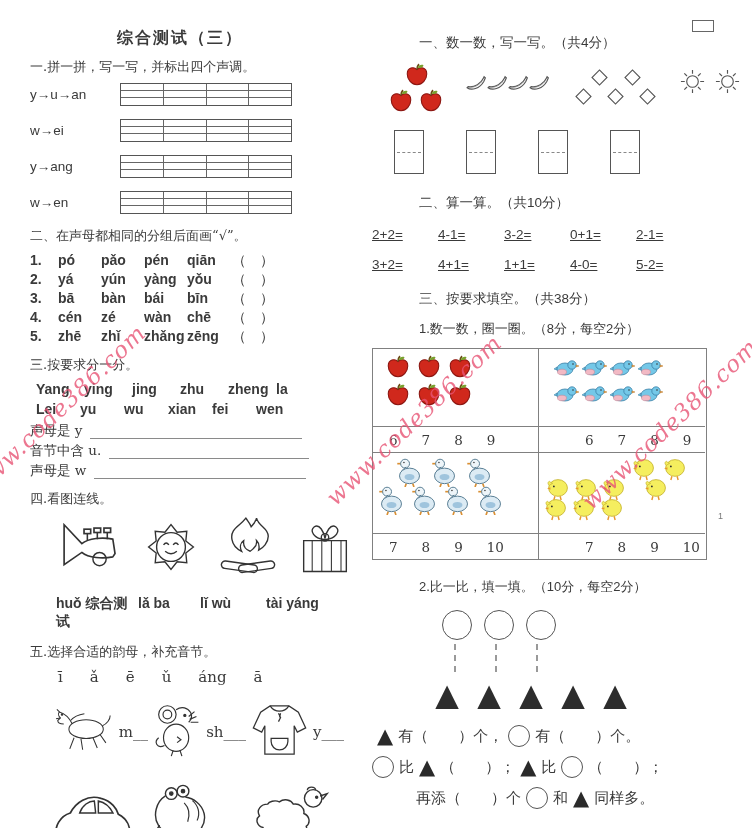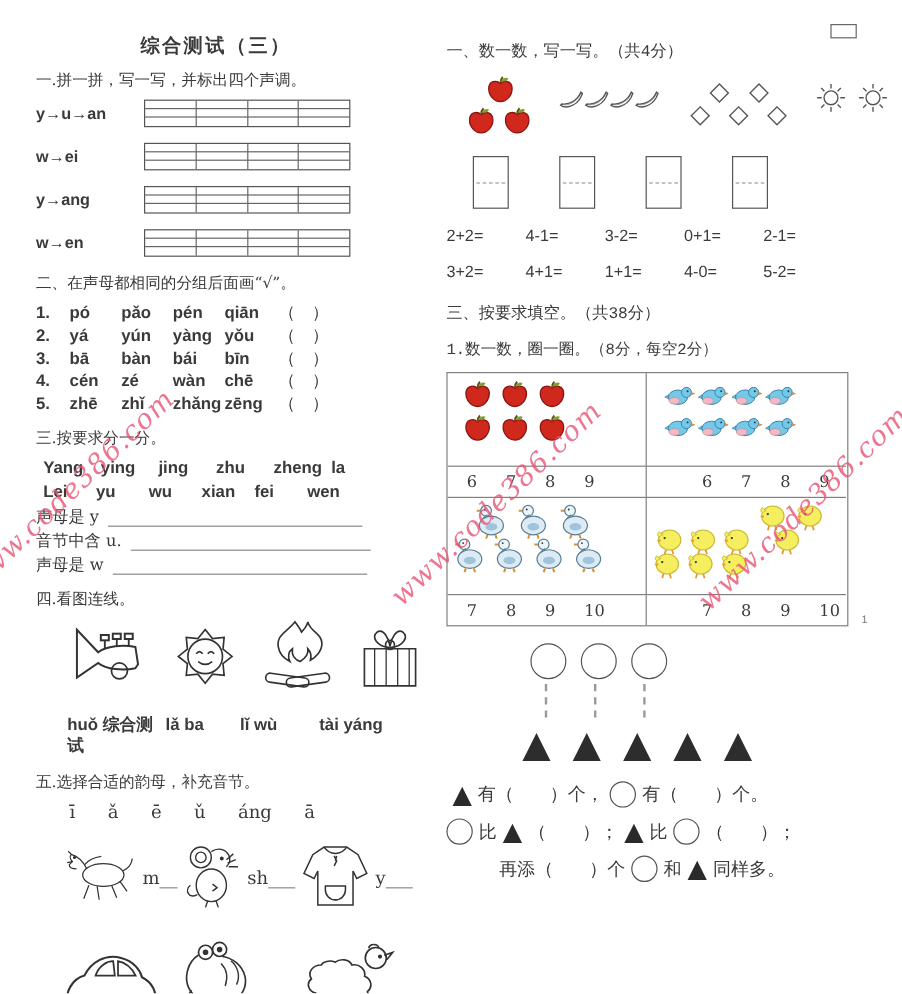--- a/index.html
+++ b/index.html
@@ -6,21 +6,21 @@
   .page{position:relative;width:752px;height:828px;background:#fff;overflow:hidden;
         font-family:"Liberation Sans",sans-serif;color:#3a3a3a;}
   
   .left-col{position:absolute;left:30px;top:28px;width:334px;}
   .right-col{position:absolute;left:372px;top:18px;width:376px;}
   
   .l-title{font-size:16px;font-weight:bold;text-align:center;width:300px;letter-spacing:2px;
            font-family:"DejaVu Serif",serif;}
   .l-head{font-size:13px;margin-top:9px;margin-bottom:7px;font-family:"DejaVu Serif",serif;}
   .pin-row{display:flex;align-items:center;margin-bottom:13px;}
-  .pin-label{width:90px;font-size:13.5px;font-weight:700;}
+  .pin-label{width:90px;font-size:13.5px;font-weight:400;}
   .pgrid{width:170px;height:21px;border:1px solid #555;
     background-image:linear-gradient(#666,#666),linear-gradient(#666,#666),
       linear-gradient(#666,#666),linear-gradient(#666,#666),linear-gradient(#666,#666);
     background-repeat:no-repeat;
     background-size:100% 1px,100% 1px,1px 100%,1px 100%,1px 100%;
     background-position:0 6px,0 13px,25% 0,50% 0,75% 0;}
   .syl-row{display:flex;align-items:baseline;height:19px;font-size:14px;font-weight:600;}
   .syl-num{width:28px;font-weight:600;}
   .syl-list span{display:inline-block;width:43px;}
   .syl-ans{margin-left:2px;font-weight:400;}
@@ -37,35 +37,35 @@
   .lab-row span:nth-child(1){width:82px;}
   .lab-row span:nth-child(2){width:62px;}
   .lab-row span:nth-child(3){width:66px;}
   .vow-row{display:flex;gap:27px;padding-left:28px;margin-top:6px;font-size:15px;
            font-family:"DejaVu Serif",serif;}
   .imgs-row{display:flex;padding-left:20px;margin-top:8px;}
   .img-item{width:98px;display:flex;flex-direction:row;align-items:center;}
   .img-item .cap{margin-top:4px;font-size:15px;font-family:"DejaVu Serif",serif;}
   
   .corner-box{position:absolute;left:320px;top:2px;width:20px;height:10px;border:1px solid #666;}
-  .r-head{font-size:13.5px;font-family:Liberation Mono, monospace;}
+  .r-head{font-size:13.5px;font-family:Liberation Sans, sans-serif;margin-left:47px;}
   .h-s1{margin-top:16px;}
   .obj-band{display:flex;align-items:flex-start;gap:20px;padding-left:16px;margin-top:10px;height:56px;}
   .objrow{display:flex;gap:4px;}
   .apl-ctr{padding-left:16px;}
   .bans svg{margin-left:-8px;}
   .bans svg:first-child{margin-left:0;}
   .dia1{padding-left:16px;gap:10px;} .dia2{gap:9px;margin-top:-4px;}
   .suns{gap:8px;padding-top:6px;}
   .box-row{display:flex;gap:42px;padding-left:22px;margin-top:12px;}
   .ansbox{width:28px;height:42px;border:1.5px solid #555;position:relative;}
   .ansbox::after{content:"";position:absolute;left:2px;right:2px;top:50%;border-top:1px dashed #888;}
   .h-s2{margin-top:20px;}
   .eq-row{display:flex;margin-top:15px;font-size:13.5px;}
-  .eq-row span{display:inline-block;width:66px;}
+  .eq-row span{display:inline-block;width:66px;text-decoration:underline;}
   .h-s3{margin-top:18px;}
   .h-q1{margin-top:12px;font-size:13px;}
   .qtable{margin-top:10px;width:333px;border:1.5px solid #808080;
           display:grid;grid-template-columns:166px 166px;}
   .qtable>div{border-right:1px solid #808080;border-bottom:1px solid #808080;}
   .qtable>div:nth-child(2n){border-right:none;}
   .qtable>div:nth-last-child(-n+2){border-bottom:none;}
   .piccell{height:72px;padding-top:5px;}
   .piccell2{height:76px;padding-top:4px;}
   .strip{height:25px;display:flex;gap:24px;padding-left:16px;align-items:center;
@@ -415,20 +415,21 @@
 </div>
     </div>
 
     <div class="box-row">
       <div class="ansbox"></div>
       <div class="ansbox"></div>
       <div class="ansbox"></div>
       <div class="ansbox"></div>
     </div>
 
+    <div class="r-head h-s2">二、算一算。（共10分）</div>
     <div class="eq-row">
         <span>2+2=</span>
         <span>4-1=</span>
         <span>3-2=</span>
         <span>0+1=</span>
         <span>2-1=</span>
       </div>
     <div class="eq-row">
         <span>3+2=</span>
         <span>4+1=</span>
@@ -727,20 +728,21 @@
           <span>10</span>
         </div>
       <div class="strip r">
           <span>7</span>
           <span>8</span>
           <span>9</span>
           <span>10</span>
         </div>
     </div>
 
+    <div class="r-head h-q2">2.比一比，填一填。（10分，每空2分）</div>
 
     <div class="circles-row">
   <span class="bigring"></span>
 
   <span class="bigring"></span>
 
   <span class="bigring"></span>
 </div>
     <div class="conn-row">
   <span class="conn"></span>

